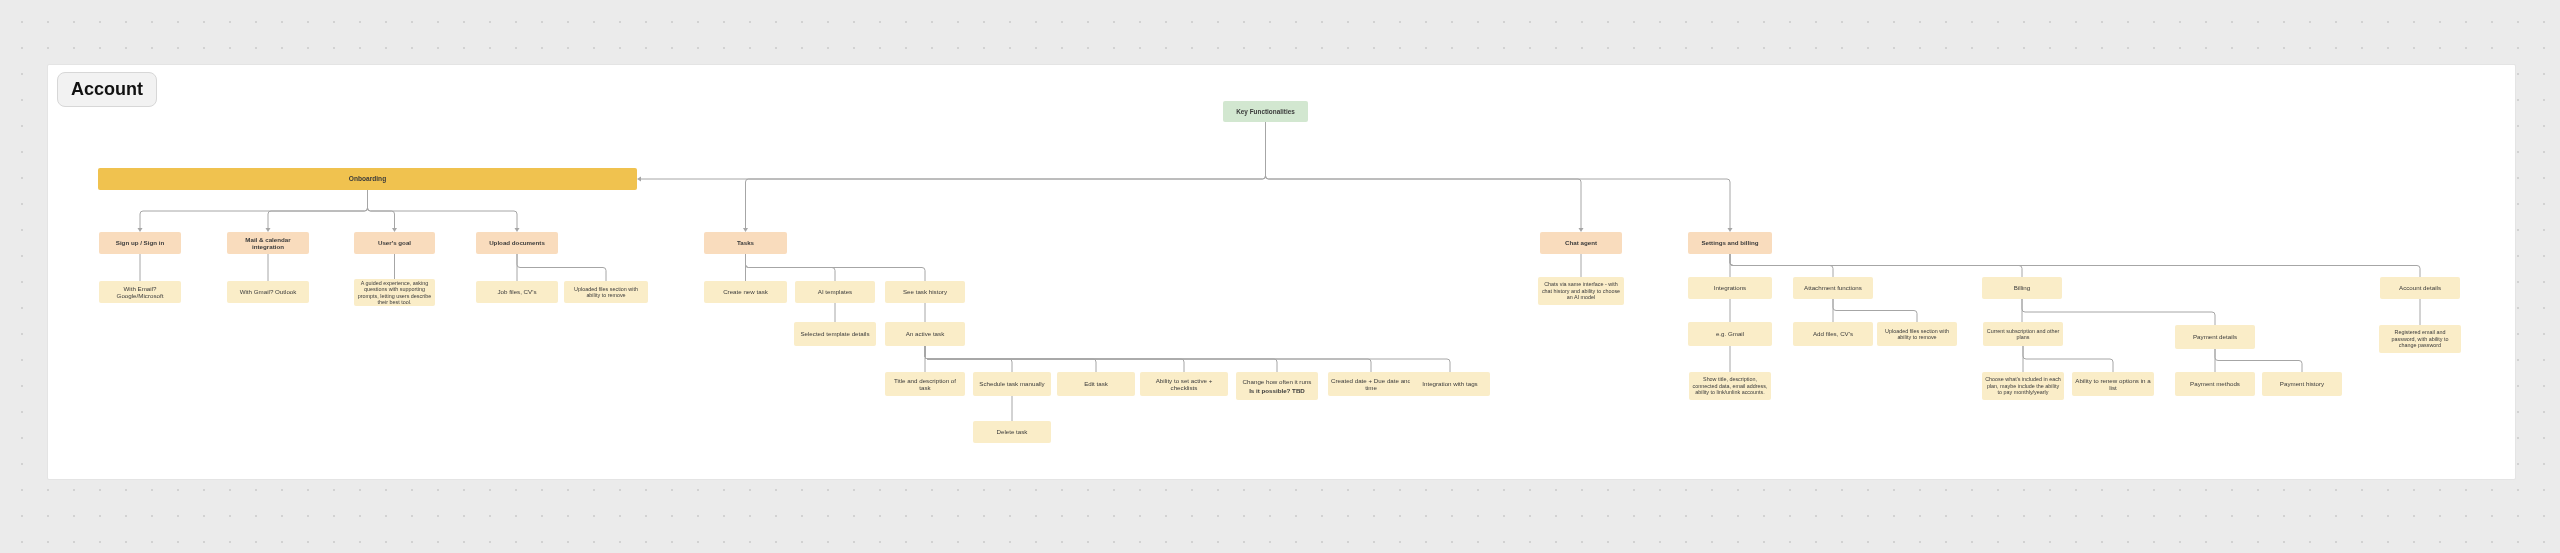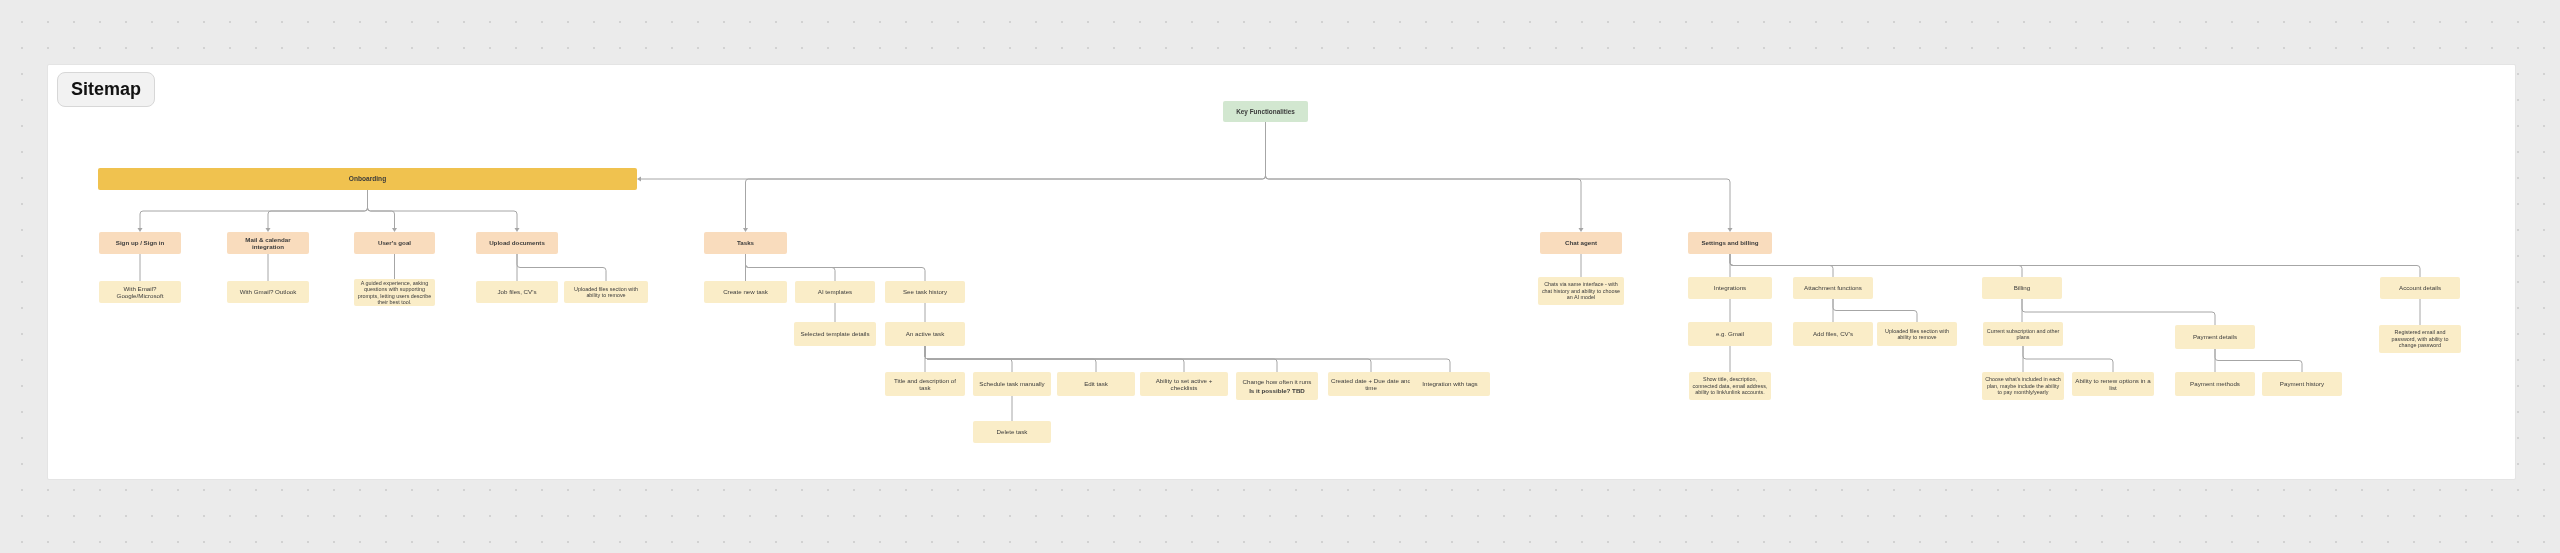--- a/index.html
+++ b/index.html
@@ -220,14 +220,14 @@
       <div class="node t-leaf" style="left: 2072px; top: 372px; width: 82px; height: 24px;">
         <div>Ability to renew options in a list</div>
       </div>
       <div class="node t-leaf" style="left: 2175px; top: 372px; width: 80px; height: 24px;">
         <div>Payment methods</div>
       </div>
       <div class="node t-leaf" style="left: 2262px; top: 372px; width: 80px; height: 24px;">
         <div>Payment history</div>
       </div>
     </div>
-  <div class="sitemap-label">Sitemap</div>
+  <div class="sitemap-label">Account</div>
 </div>
 
 </body></html>

